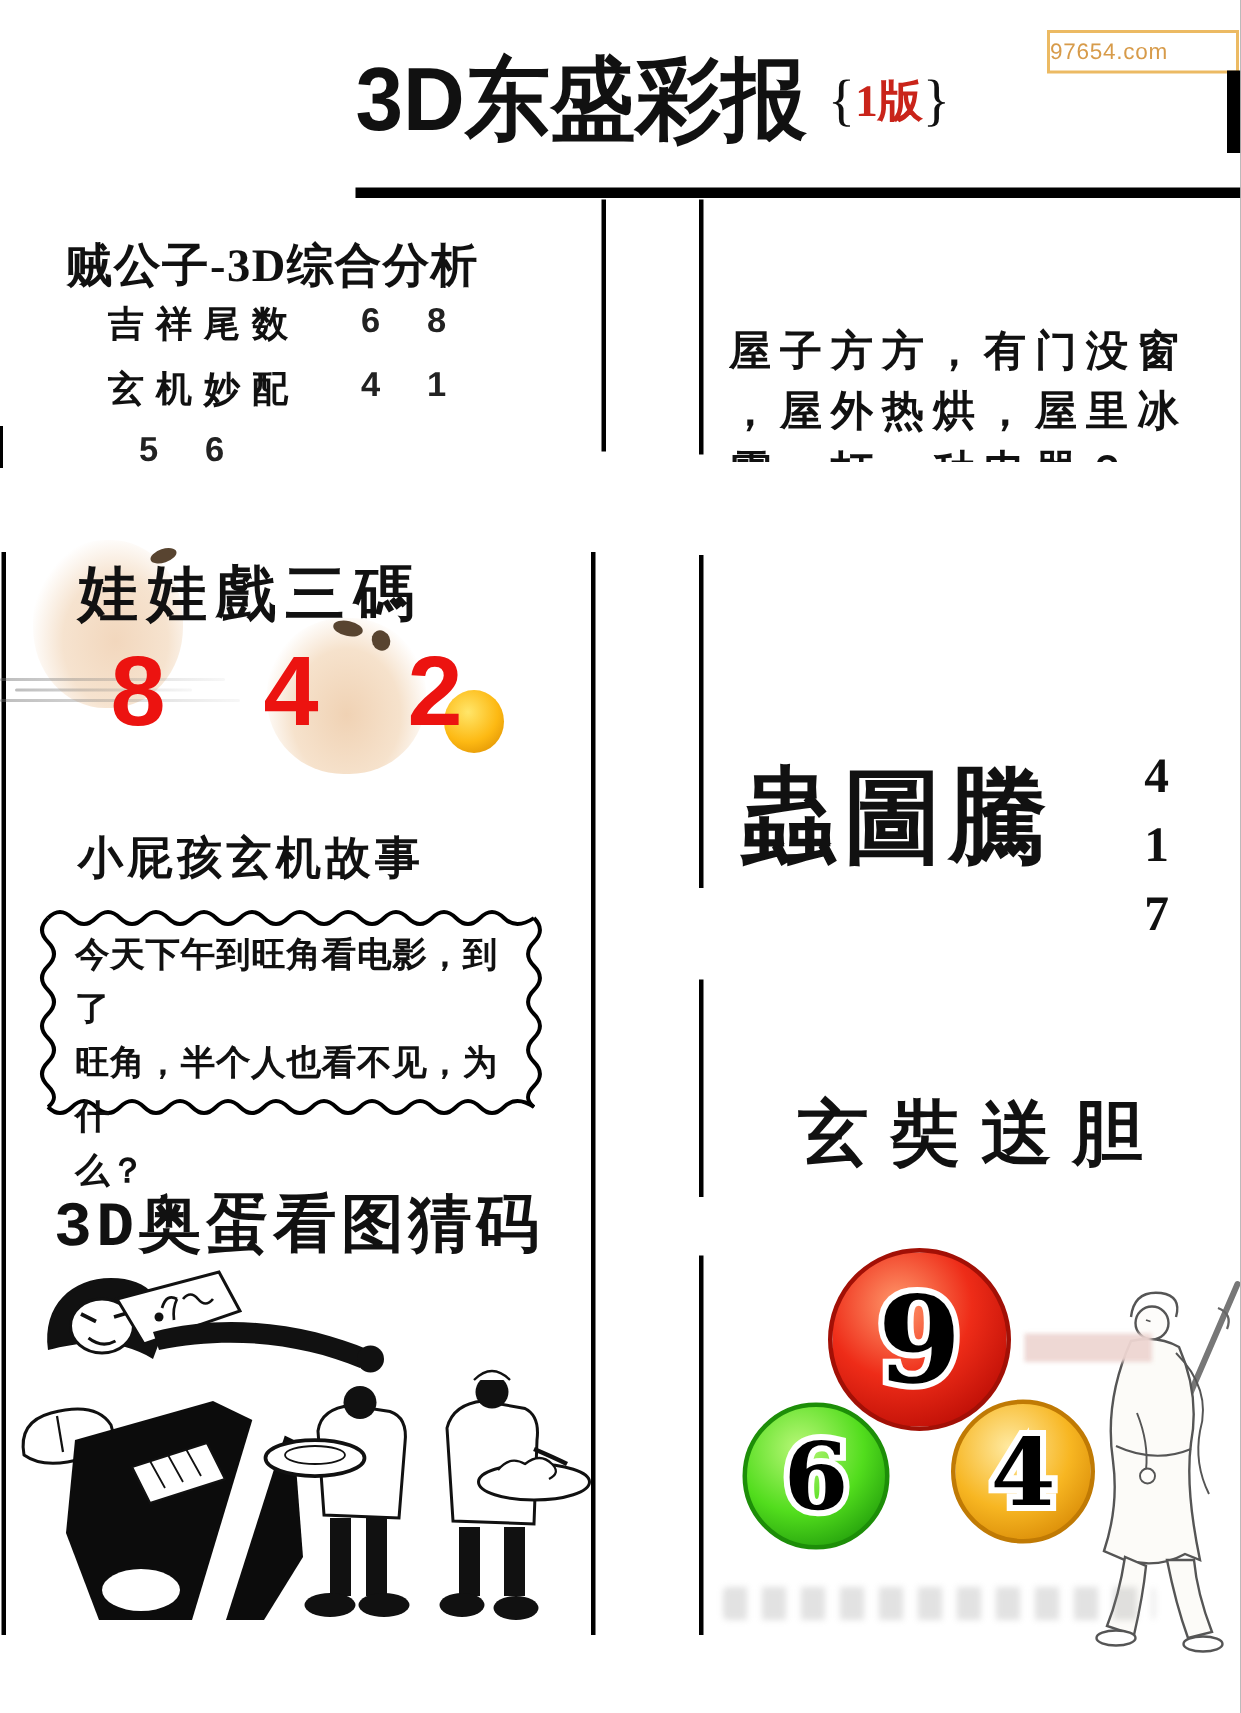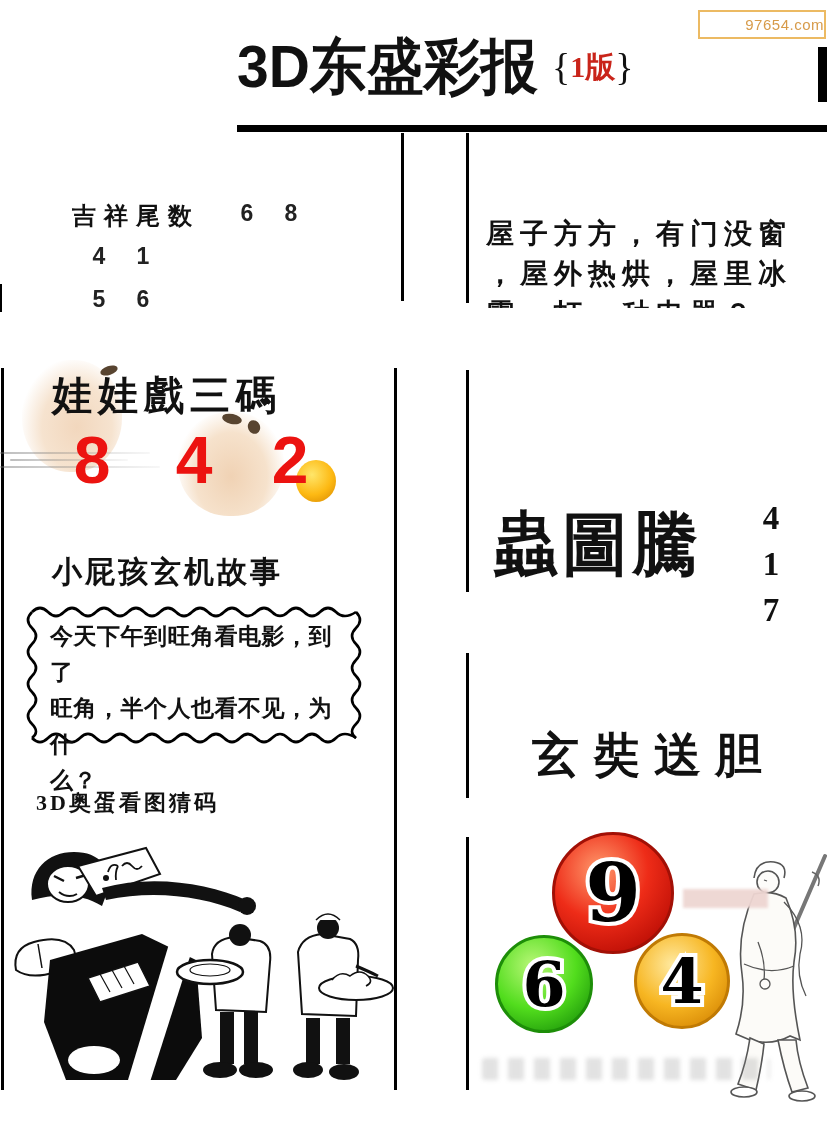--- a/index.html
+++ b/index.html
@@ -2,22 +2,22 @@
 <html><head>
 <meta charset="utf-8">
 <style>
   html,body{margin:0;padding:0;background:#888;}
   .page{position:relative;width:827px;height:1142px;background:#fff;overflow:hidden;margin:0 auto;
         font-family:"Liberation Sans","DejaVu Sans",sans-serif;color:#111;}
   .abs{position:absolute;}
   .serif{font-family:"Liberation Serif","DejaVu Serif",serif;}
   .vline,.hline,.vbar{background:#000;position:absolute;}
   
-  .wm-box{left:698px;top:10px;width:124px;height:25px;border:2px solid #ecba63;color:#d79b4a;
-          font-size:15px;display:flex;align-items:center;justify-content:flex-end;letter-spacing:.5px;}
+  .wm-box{left:698px;top:20px;width:124px;height:25px;border:2px solid #ecba63;color:#d79b4a;
+          font-size:15px;display:flex;align-items:center;justify-content:flex-start;letter-spacing:.5px;}
   .masthead{left:237px;top:28px;width:586px;height:78px;display:flex;align-items:center;white-space:nowrap;}
   .h-title{font-size:57px;font-weight:900;letter-spacing:0px;transform:scaleY(1.05);}
   .h-ed{display:flex;align-items:center;margin-left:14px;font-weight:900;}
   .h-ed .brace{font-size:38px;font-weight:400;font-family:"Liberation Serif",serif;}
   .h-ed .ed-red{font-size:30px;color:#c9241a;font-family:"Liberation Serif",serif;font-weight:900;}
   .h-issue{font-size:35px;font-weight:900;margin-left:10px;font-family:"Liberation Serif",serif;letter-spacing:1px;}
   
   .zg-title{left:44px;top:156px;font-size:31px;font-weight:700;letter-spacing:1px;}
   .zg-row{left:72px;width:300px;height:30px;display:flex;align-items:flex-start;}
   .zg-label{font-size:24px;font-weight:700;letter-spacing:8px;font-family:"Liberation Serif",serif;width:148px;}
@@ -36,21 +36,21 @@
           background:linear-gradient(90deg,rgba(110,110,110,.45),rgba(190,190,190,.12));}
   .duck{left:296px;top:460px;width:40px;height:42px;border-radius:50%;
         background:radial-gradient(circle at 40% 35%,#ffe66a,#fdb913 55%,#d98a00 95%);}
   .tuft{position:absolute;background:#584430;border-radius:50%;}
   
   .st-title{left:52px;top:552px;font-size:30px;font-weight:700;letter-spacing:3px;}
   .st-box{left:24px;top:602px;width:340px;height:146px;}
   .st-text{position:absolute;left:26px;top:16px;width:300px;font-size:23px;font-weight:700;
            line-height:36px;letter-spacing:.5px;white-space:pre-line;}
   
-  .ad-title{left:36px;top:788px;font-size:22px;font-weight:900;letter-spacing:3px;font-family:Liberation Serif, serif;}
+  .ad-title{left:36px;top:788px;font-size:42px;font-weight:900;letter-spacing:3px;font-family:Liberation Mono, monospace;}
   
   .jg-title{left:486px;top:444px;width:320px;text-align:center;font-size:33px;font-weight:900;
             letter-spacing:22px;font-family:"Liberation Serif",serif;text-indent:10px;}
   .jg-answer{left:492px;top:500px;font-size:66px;font-weight:900;letter-spacing:4px;
              font-family:"Liberation Serif",serif;transform:scaleY(1.05);}
   .jg-side{left:752px;top:500px;writing-mode:vertical-rl;text-orientation:upright;font-size:33px;
            font-weight:700;letter-spacing:10px;font-family:"Liberation Serif",serif;}
   .xz-title{left:488px;top:724px;width:324px;text-align:center;font-size:47px;font-weight:900;
             letter-spacing:14px;font-family:"Liberation Serif",serif;text-indent:8px;}
   
@@ -91,26 +91,28 @@
 
   <div class="vline" style="left:401px;top:133px;width:3px;height:168px"></div>
   <div class="vline" style="left:466px;top:133px;width:3px;height:170px"></div>
   <div class="vline" style="left:466px;top:370px;width:3px;height:222px"></div>
   <div class="vline" style="left:466px;top:653px;width:3px;height:145px"></div>
   <div class="vline" style="left:466px;top:837px;width:3px;height:253px"></div>
   <div class="vline" style="left:1px;top:368px;width:3px;height:722px"></div>
   <div class="vline" style="left:394px;top:368px;width:3px;height:722px"></div>
   <div class="vline" style="left:0px;top:284px;width:2px;height:28px"></div>
 
+  <div class="abs zg-title serif">贼公子-3D综合分析</div>
   <div class="abs zg-row" style="top:200px">
     <span class="zg-label">吉祥尾数</span>
     <span class="zg-num a">6</span>
     <span class="zg-num b">8</span>
   </div>
   <div class="abs zg-row" style="top:243px">
+    <span class="zg-label">玄机妙配</span>
     <span class="zg-num a">4</span>
     <span class="zg-num b">1</span>
   </div>
   <div class="abs zg-row" style="top:286px">
     <span class="zg-num a">5</span>
     <span class="zg-num b">6</span>
   </div>
 
   <div class="abs xj-text">屋子方方，有门没窗
 ，屋外热烘，屋里冰

